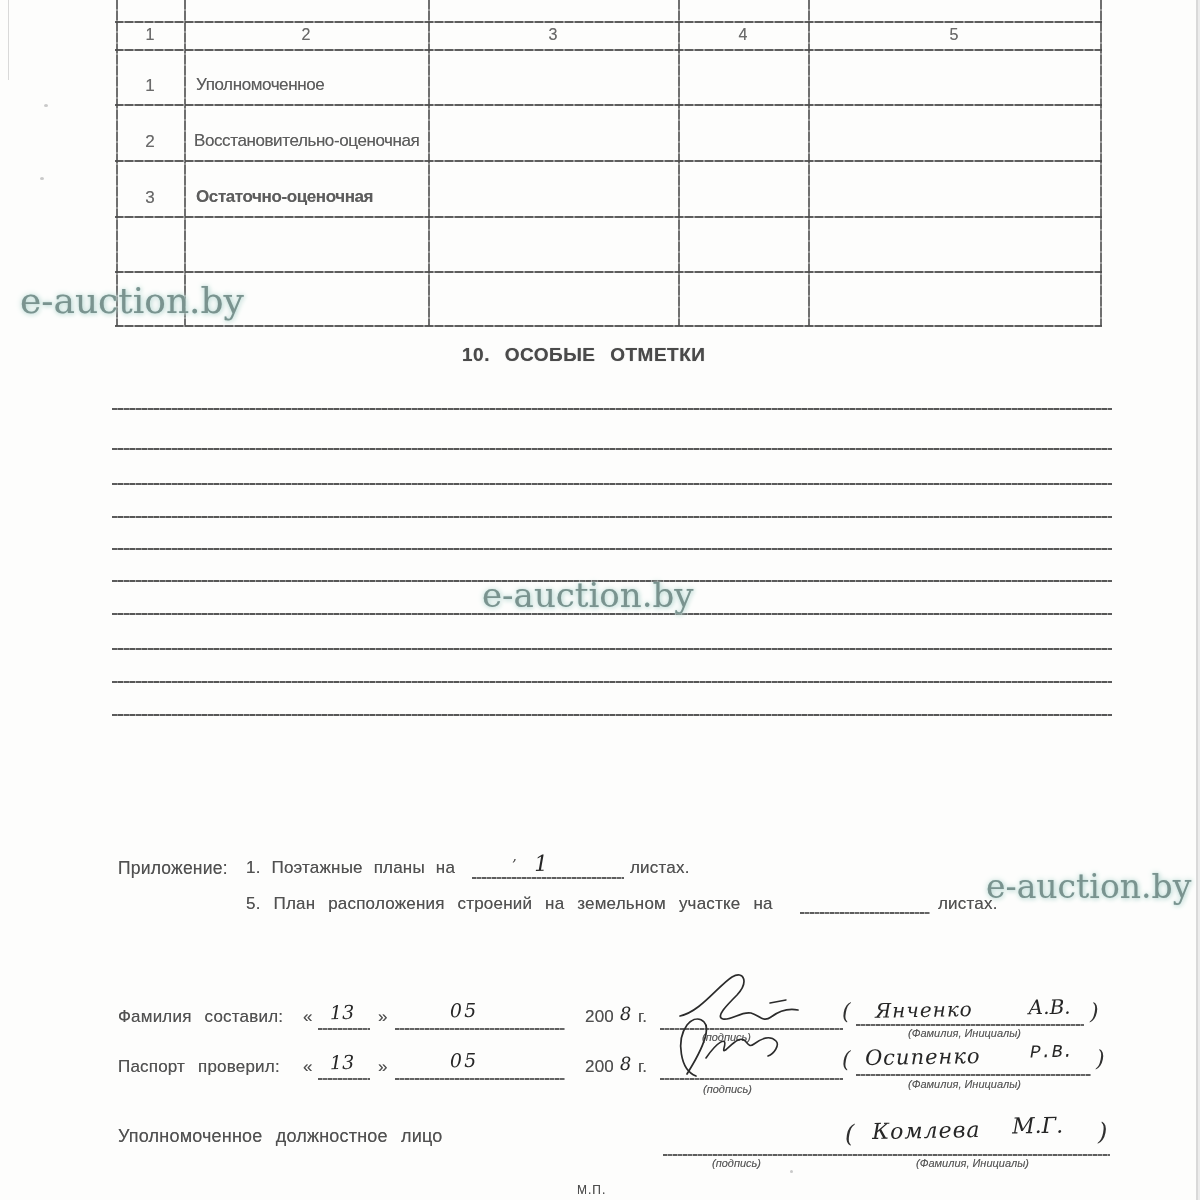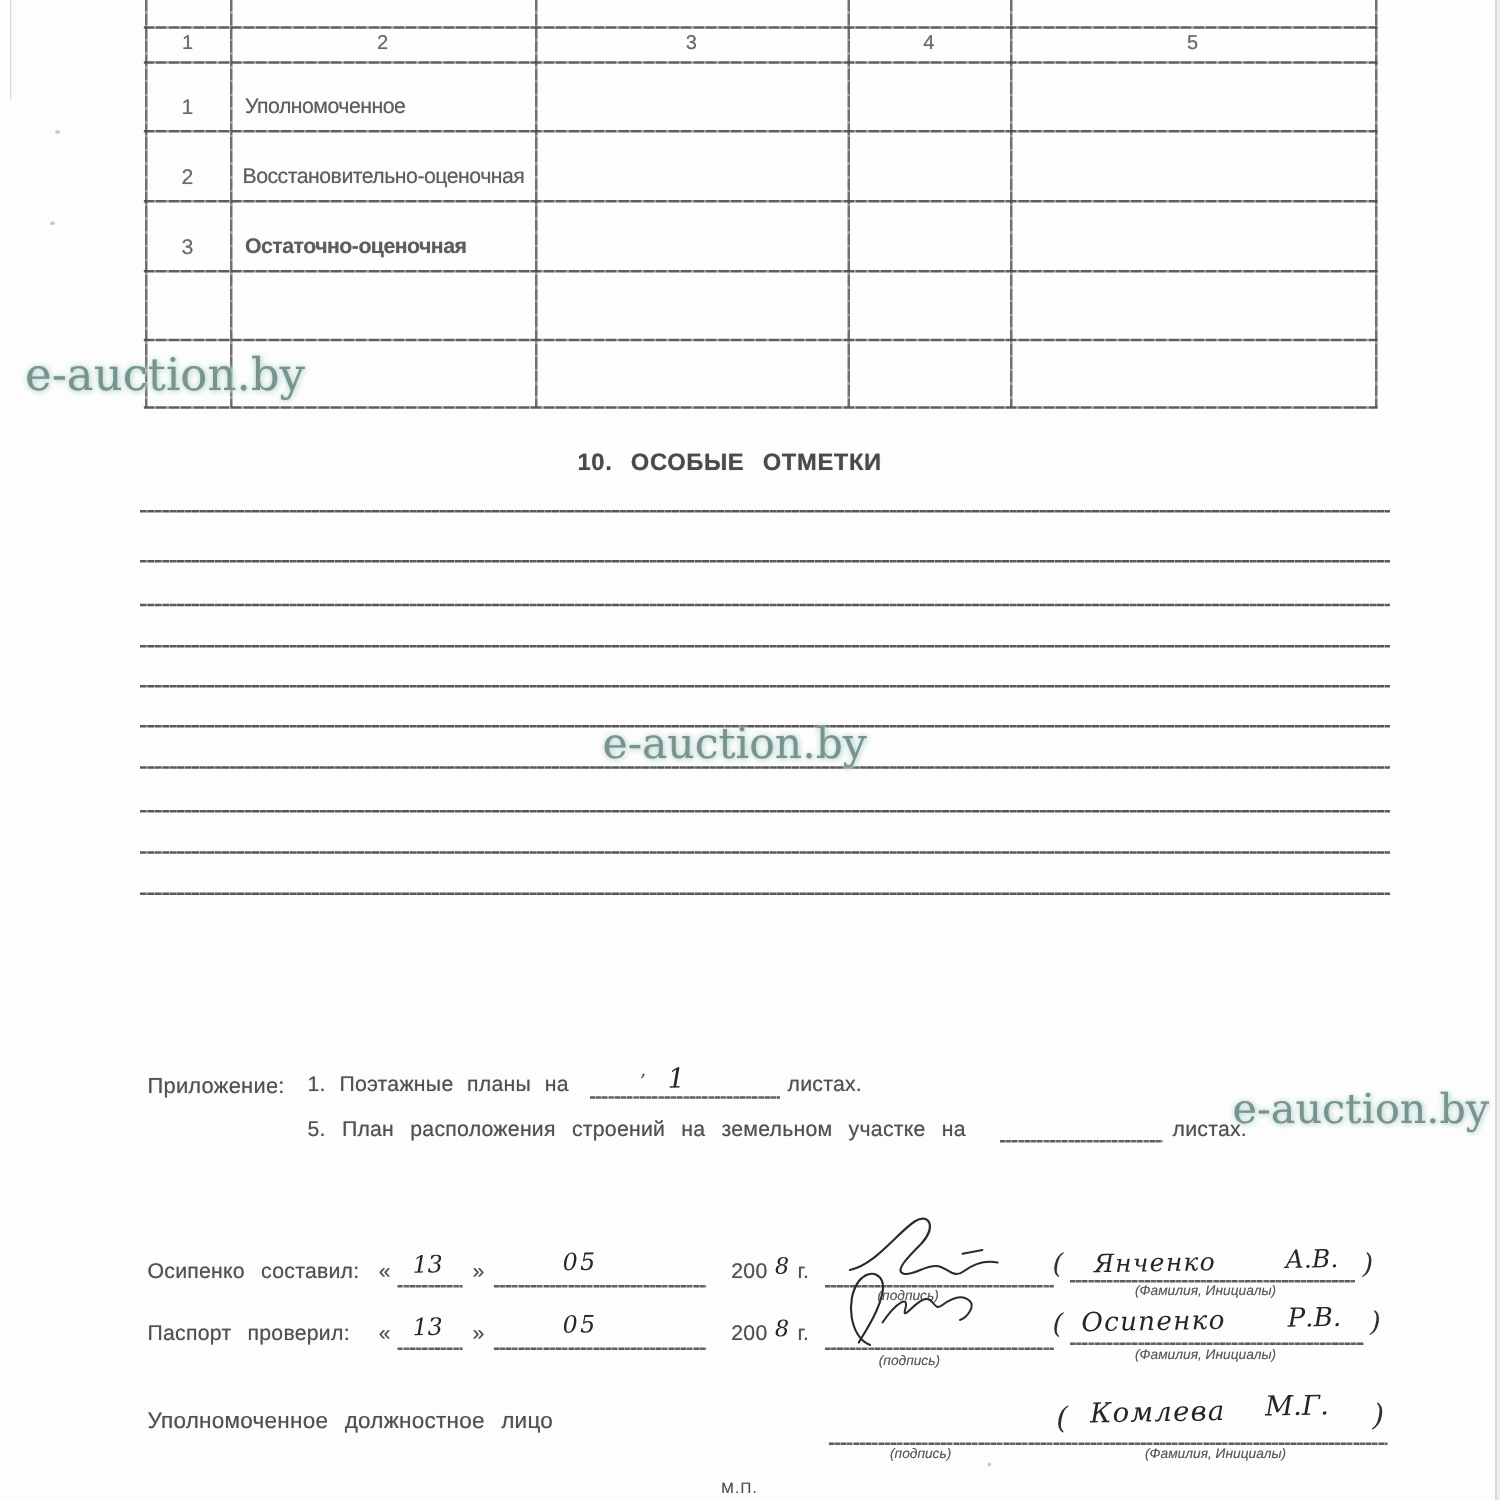--- a/index.html
+++ b/index.html
@@ -83,21 +83,21 @@
     <div class="cellnum" style="left:116px;width:68px;top:188px;font-size:17px;">3</div>
     <div class="rowlabel" style="left:196px;top:187px;font-weight:bold;">Остаточно-оценочная</div>
 
     <div class="cellnum" style="left:116px;width:68px;top:240px;font-size:17px;"></div>
     <div class="rowlabel" style="left:196px;top:239px;"></div>
 
     <div class="cellnum" style="left:116px;width:68px;top:294px;font-size:17px;"></div>
     <div class="rowlabel" style="left:196px;top:293px;"></div>
   </div>
 
-  <div class="heading" style="left:462px;top:344px;margin-top:16px;">10. ОСОБЫЕ ОТМЕТКИ</div>
+  <div class="heading" style="left:462px;top:344px;">10. ОСОБЫЕ ОТМЕТКИ</div>
 
   <div class="noteline" style="top:408px;"></div>
   <div class="noteline" style="top:448px;"></div>
   <div class="noteline" style="top:483px;"></div>
   <div class="noteline" style="top:516px;"></div>
   <div class="noteline" style="top:548px;"></div>
   <div class="noteline" style="top:580px;"></div>
   <div class="noteline" style="top:613px;"></div>
   <div class="noteline" style="top:648px;"></div>
   <div class="noteline" style="top:681px;"></div>
@@ -112,21 +112,21 @@
   <div class="blank" style="left:472px;top:877px;width:152px;"></div>
   <div class="hand" style="left:512px;top:856px;font-size:15px;color:#4a4a4a;">’</div>
   <div class="hand" style="left:534px;top:851px;font-size:22px;">1</div>
   <div class="ptext" style="left:630px;top:858px;">листах.</div>
 
   <div class="ptext" style="left:246px;top:894px;word-spacing:8px;">5. План расположения строений на земельном участке на</div>
   <div class="blank" style="left:800px;top:912px;width:130px;"></div>
   <div class="ptext" style="left:938px;top:894px;">листах.</div>
 
   <div>
-    <div class="ptext" style="left:118px;top:1007px;word-spacing:8px;">Осипенко составил:</div>
+    <div class="ptext" style="left:118px;top:1007px;word-spacing:8px;">Фамилия составил:</div>
     <div class="ptext" style="left:303px;top:1007px;">«</div>
     <div class="blank" style="left:318px;top:1028px;width:52px;"></div>
     <div class="hand" style="left:330px;top:1001px;font-size:19px;">13</div>
     <div class="ptext" style="left:378px;top:1007px;">»</div>
     <div class="blank" style="left:395px;top:1028px;width:170px;"></div>
     <div class="hand" style="left:450px;top:999px;font-size:19px;letter-spacing:2px;">05</div>
     <div class="ptext" style="left:585px;top:1007px;">200</div>
     <div class="hand" style="left:620px;top:1003px;font-size:18px;">8</div>
     <div class="ptext" style="left:638px;top:1007px;">г.</div>
     <div class="blank" style="left:660px;top:1028px;width:183px;"></div>
@@ -156,21 +156,21 @@
     <div class="ptext" style="left:638px;top:1057px;">г.</div>
     <div class="blank" style="left:660px;top:1078px;width:183px;"></div>
     <svg class="sig" style="left:668px;top:1012px;" width="140" height="68" viewBox="0 0 140 68">
       <path d="M28 64 C 12 58, 8 28, 19 13 C 28 2, 41 7, 38 22 C 35 37, 25 52, 19 62" stroke="#2b2b2b" fill="none" stroke-width="1.7" stroke-linecap="round"></path>
       <path d="M38 46 C 49 30, 60 23, 56 36 C 54 44, 62 32, 70 28 C 80 24, 78 38, 86 32 C 94 26, 102 23, 108 29 C 112 33, 106 42, 100 44" stroke="#2b2b2b" fill="none" stroke-width="1.6" stroke-linecap="round"></path>
     </svg>
     <div class="caption" style="left:703px;top:1083px;">(подпись)</div>
     <div class="paren" style="left:842px;top:1047px;">(</div>
     <div class="blank" style="left:856px;top:1074px;width:235px;"></div>
     <div class="hand" style="left:865px;top:1045px;font-size:21px;letter-spacing:1px;">Осипенко</div>
-    <div class="hand" style="left:1030px;top:1042px;font-size:21px;">Р.В.</div>
+    <div class="hand" style="left:1030px;top:1042px;font-size:18px;font-family:Liberation Mono, monospace;">Р.В.</div>
     <div class="paren" style="left:1096px;top:1046px;">)</div>
     <div class="caption" style="left:908px;top:1078px;">(Фамилия, Инициалы)</div>
   </div>
 
   <div>
     <div class="ptext" style="left:118px;top:1126px;font-size:18px;word-spacing:8px;">Уполномоченное должностное лицо</div>
     <div class="blank" style="left:663px;top:1154px;width:447px;"></div>
     <div class="paren" style="left:845px;top:1120px;font-size:24px;">(</div>
     <div class="hand" style="left:872px;top:1118px;font-size:22px;letter-spacing:1px;">Комлева</div>
     <div class="hand" style="left:1012px;top:1113px;font-size:22px;">М.Г.</div>

